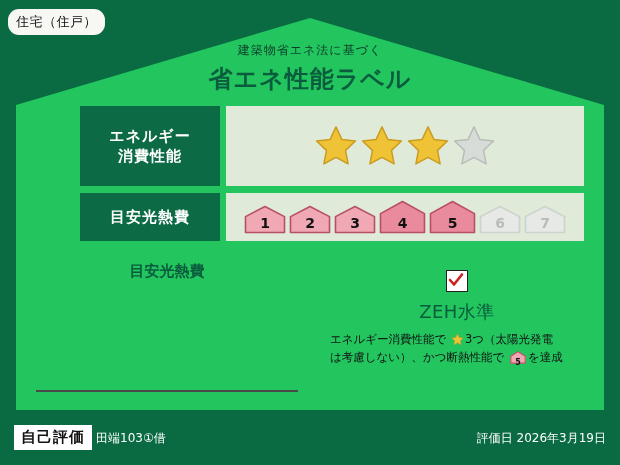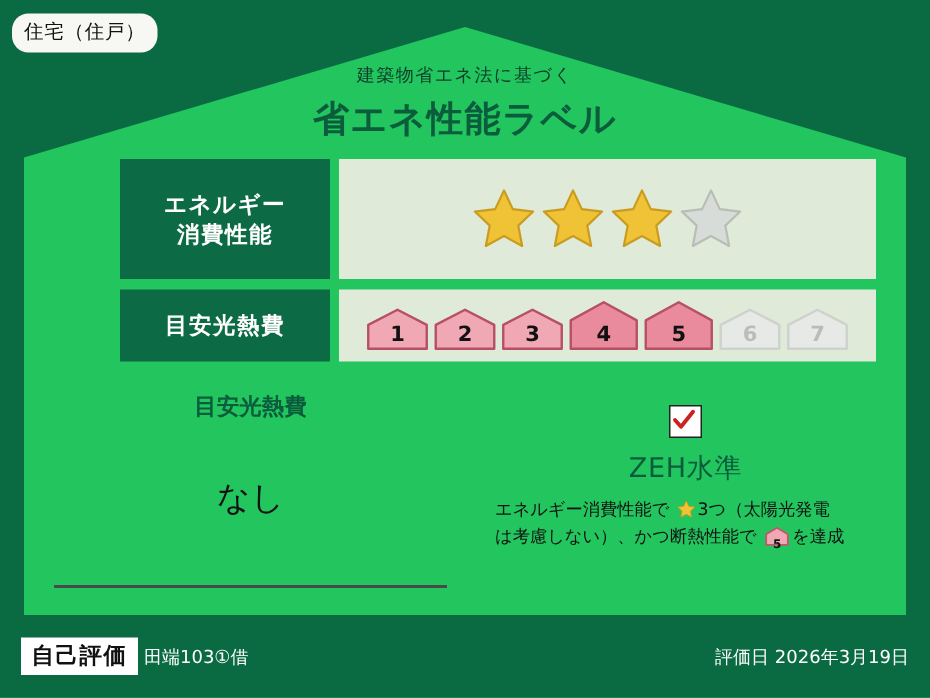--- a/index.html
+++ b/index.html
@@ -193,21 +193,20 @@
       </div>
 
       <div id="lower">
 
         <div id="cost-col">
           <div class="rule-title">
             <span class="rule"></span>
             <span class="rule-txt">目安光熱費</span>
             <span class="rule"></span>
           </div>
-          <div id="cost-value">なし</div>
           <div id="cost-underline"></div>
         </div>
 
         <div id="zeh-col">
           <div id="zeh-head">
             <span id="zeh-check">
               <svg width="16" height="16" viewBox="0 0 16 16">
                 <path d="M2 8 L6 12.5 L14 2.5" stroke="#cc2222" stroke-width="2.6" fill="none" stroke-linecap="round" stroke-linejoin="round"></path>
               </svg>
             </span>

